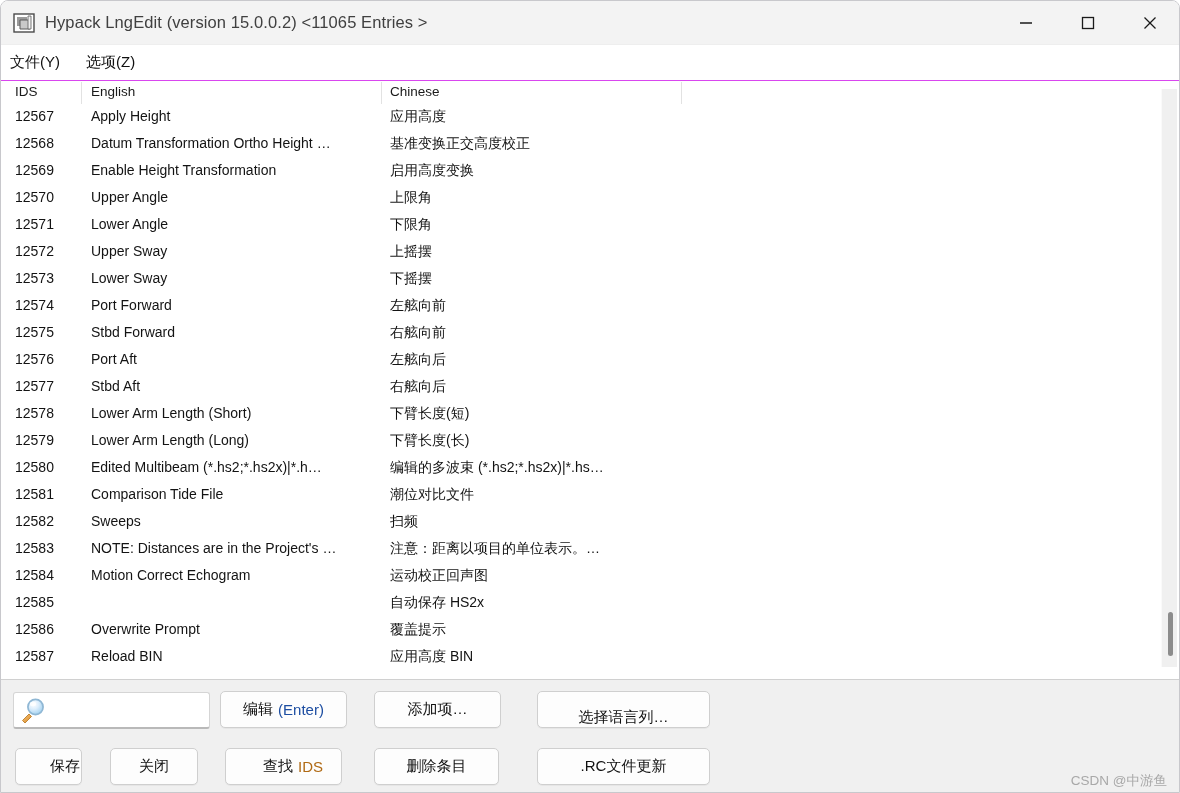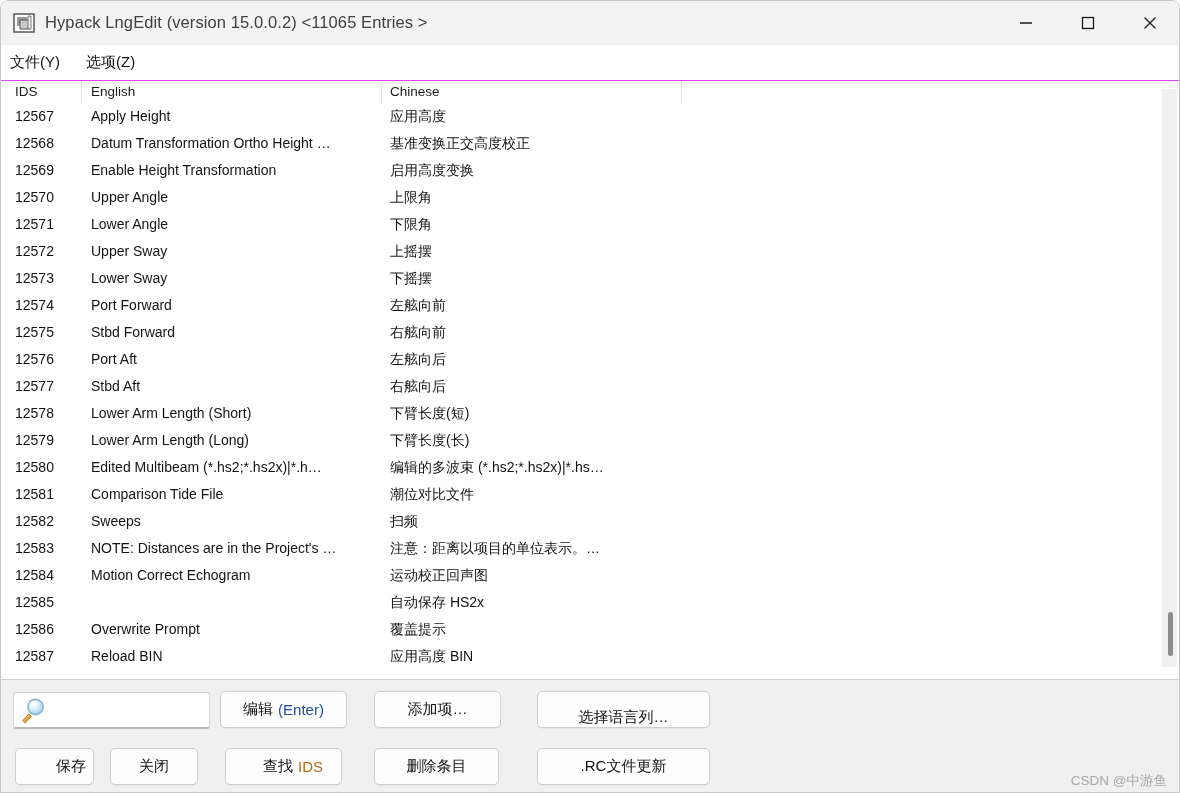--- a/index.html
+++ b/index.html
@@ -408,21 +408,21 @@
     </div>
 
     <div class="btn" style="left:373px; top:11px; width:127px; height:37px;">
       <span>添加项…</span>
     </div>
 
     <div class="btn" style="left:536px; top:11px; width:173px; height:37px;align-items:flex-end;">
       <span>选择语言列…</span>
     </div>
 
-    <div class="btn" style="left:14px; top:68px; width:79px; height:37px;padding-left:33px;">
+    <div class="btn" style="left:14px; top:68px; width:67px; height:37px;padding-left:33px;">
       <span>保存</span>
     </div>
 
     <div class="btn" style="left:109px; top:68px; width:88px; height:37px;">
       <span>关闭</span>
     </div>
 
     <div class="btn" style="left:224px; top:68px; width:117px; height:37px;padding-left:19px;">
       <span>查找</span>
       <span class="accent accent-amber">IDS</span>

